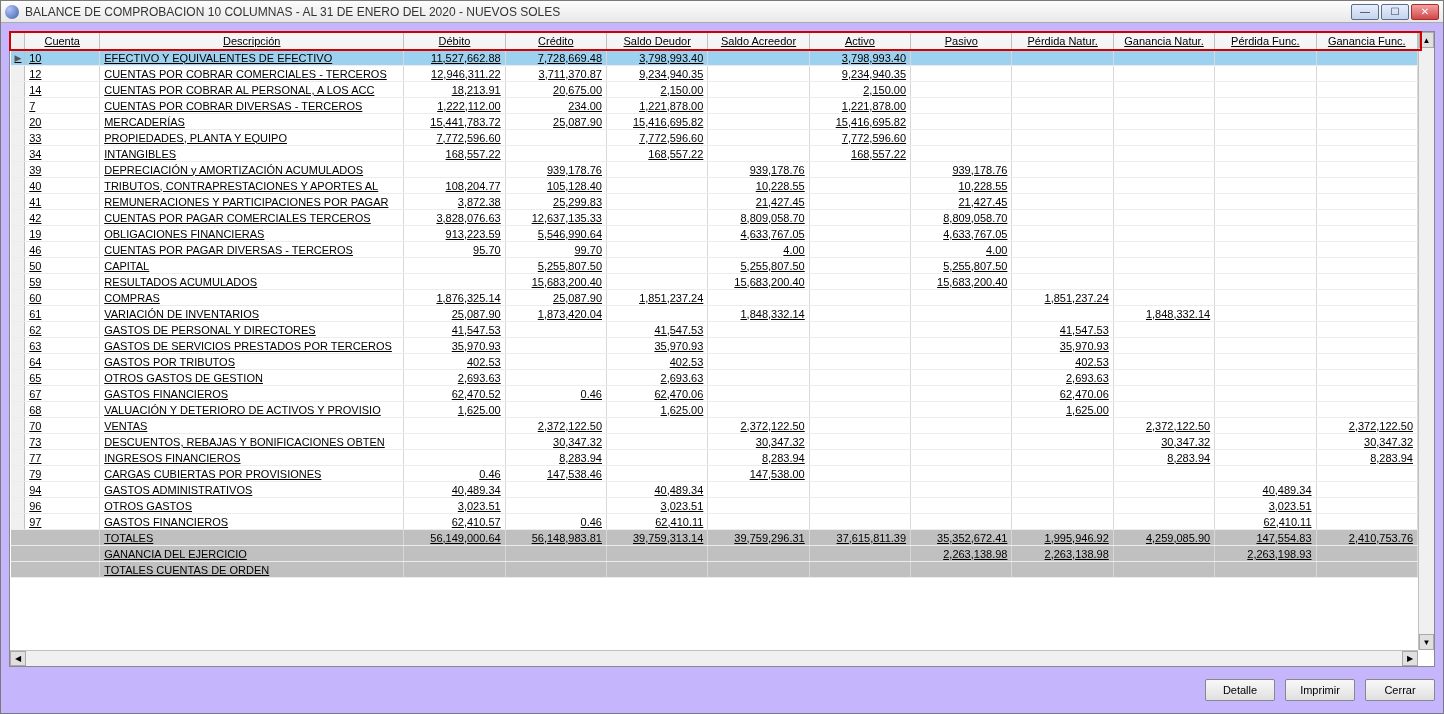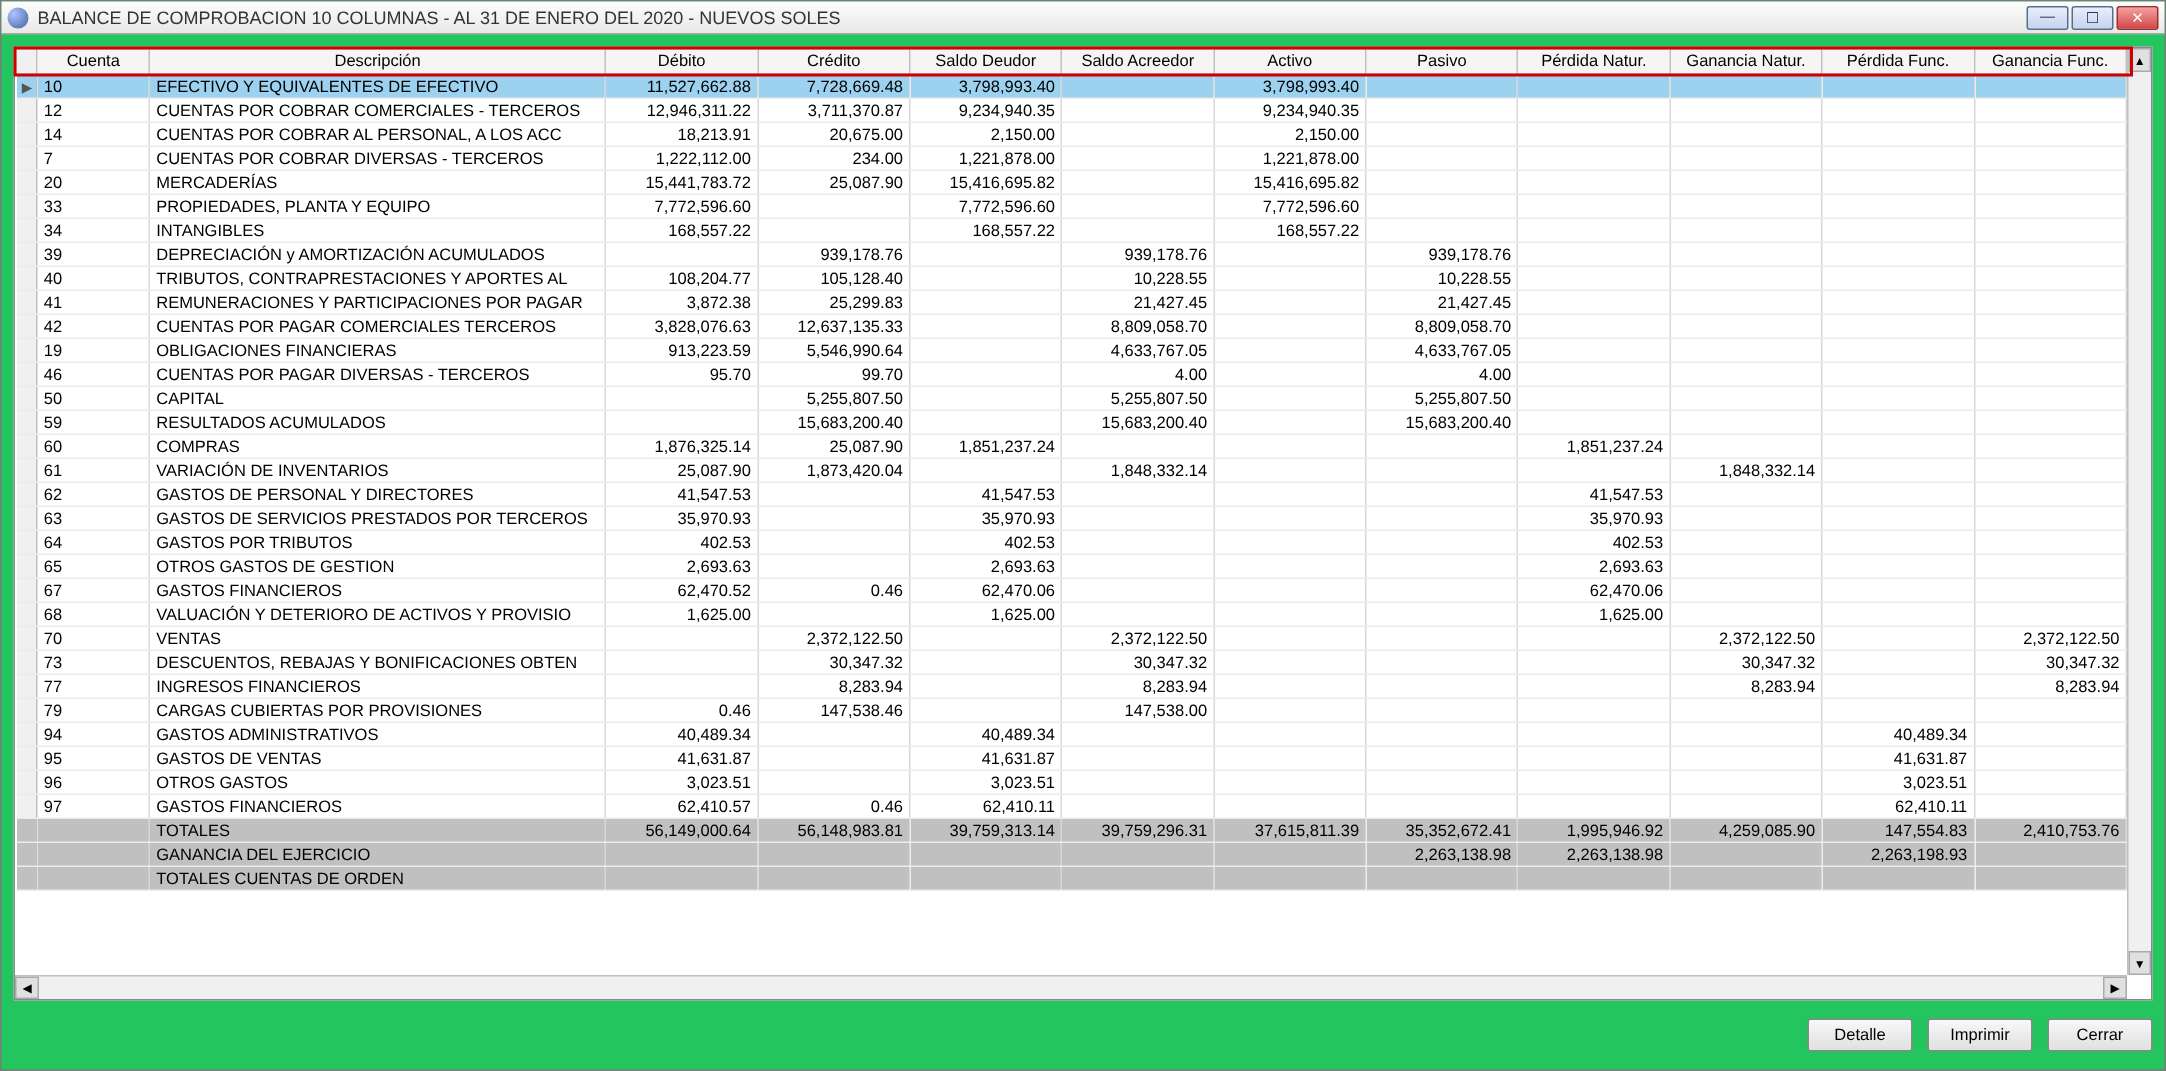--- a/index.html
+++ b/index.html
@@ -11,21 +11,21 @@
     overflow: hidden;
     width: 1444px;
     height: 714px;
     position: relative;
   }
   .window {
     position: absolute;
     top: 0; left: 0; right: 0; bottom: 0;
     display: flex;
     flex-direction: column;
-    background: #22c55e;
+    background: #c4b5fd;
     border: 1px solid #7a7a7a;
   }
   .titlebar {
     height: 22px;
     background: linear-gradient(to bottom, #fdfdfd, #e8e8e8);
     border-bottom: 1px solid #aaa;
     display: flex;
     align-items: center;
     padding: 0 4px;
     gap: 6px;
@@ -82,20 +82,21 @@
     display: flex;
   }
   .grid-scroll {
     flex: 1;
     overflow: hidden;
   }
   table {
     border-collapse: collapse;
     width: 100%;
     table-layout: fixed;
+    text-decoration: underline;
   }
   thead th {
     background: #f5f5f5;
     border: 1px solid #c0c0c0;
     font-weight: normal;
     padding: 2px 4px;
     height: 16px;
     text-align: center;
     font-size: 11px;
     white-space: nowrap;
@@ -641,35 +642,20 @@
                 <td class="num"></td>
                 <td class="num"></td>
                 <td class="num"></td>
                 <td class="num"></td>
                 <td class="num"></td>
                 <td class="num">40,489.34</td>
                 <td class="num"></td>
               </tr>
               <tr>
                 <td class="rownav"></td>
-                <td>95</td>
-                <td>GASTOS DE VENTAS</td>
-                <td class="num">41,631.87</td>
-                <td class="num"></td>
-                <td class="num">41,631.87</td>
-                <td class="num"></td>
-                <td class="num"></td>
-                <td class="num"></td>
-                <td class="num"></td>
-                <td class="num"></td>
-                <td class="num">41,631.87</td>
-                <td class="num"></td>
-              </tr>
-              <tr>
-                <td class="rownav"></td>
                 <td>96</td>
                 <td>OTROS GASTOS</td>
                 <td class="num">3,023.51</td>
                 <td class="num"></td>
                 <td class="num">3,023.51</td>
                 <td class="num"></td>
                 <td class="num"></td>
                 <td class="num"></td>
                 <td class="num"></td>
                 <td class="num"></td>

